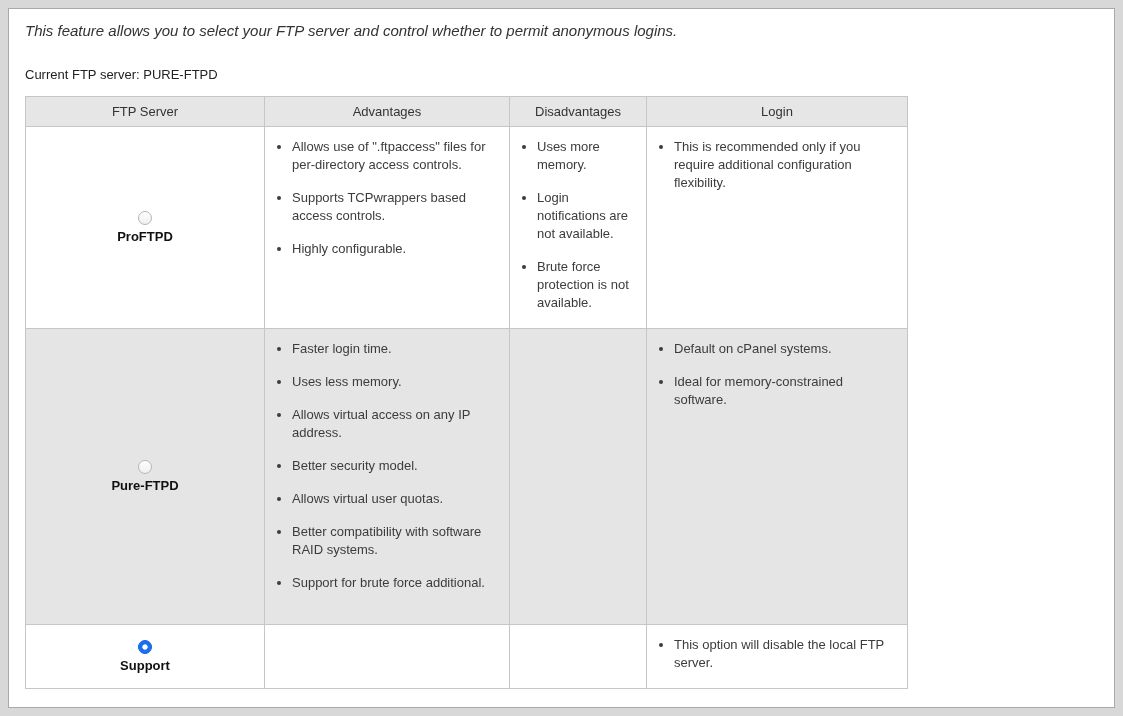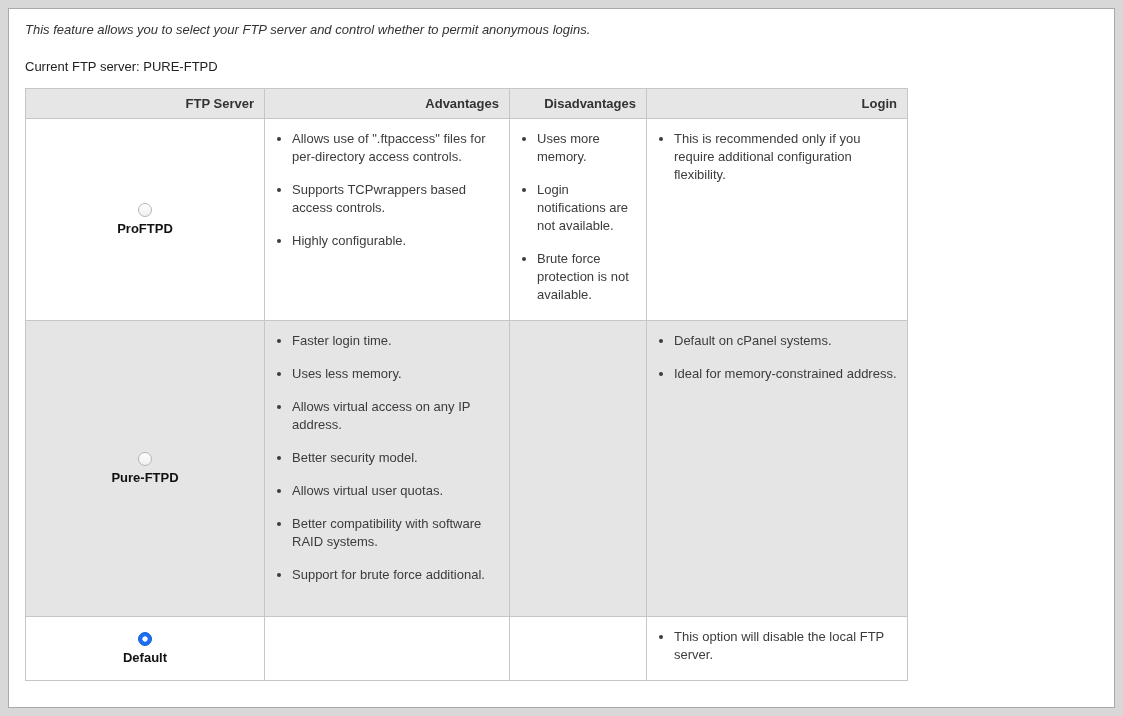--- a/index.html
+++ b/index.html
@@ -20,43 +20,43 @@
     padding: 13px 16px;
   }
   .page-title {
     font-size: 15px;
     font-weight: bold;
     color: #2b2b2b;
     margin: 0 0 10px 0;
   }
   .page-desc {
     font-style: italic;
-    font-size: 13px;
+    font-size: 15px;
     color: #333333;
-    margin: 0 0 22px 0;
+    margin: 0 0 28px 0;
   }
   .current-line {
     font-size: 13px;
     color: #222222;
     margin: 0 0 14px 0;
   }
   table.ftp-table {
     border-collapse: collapse;
     table-layout: fixed;
     width: 860px;
   }
   .ftp-table th, .ftp-table td {
     border: 1px solid #c6c6c6;
   }
   .ftp-table th {
     background: #e6e6e6;
     height: 30px;
     padding: 5px 10px;
-    text-align: right;
-    font-weight: bold;
+    text-align: center;
+    font-weight: normal;
     font-size: 13px;
     color: #333333;
     vertical-align: middle;
   }
   .col-server { width: 239px; }
   .col-adv    { width: 245px; margin-top: 36px; }
   .col-dis    { width: 137px; }
   .col-notes  { width: 261px; }
 
   .ftp-table td {
@@ -167,30 +167,30 @@
             <li>Better security model.</li>
             <li>Allows virtual user quotas.</li>
             <li>Better compatibility with software RAID systems.</li>
             <li>Support for brute force additional.</li>
           </ul>
         </td>
         <td></td>
         <td>
           <ul class="cell-list">
             <li>Default on cPanel systems.</li>
-            <li>Ideal for memory-constrained address.</li>
+            <li>Ideal for memory-constrained software.</li>
           </ul>
         </td>
       </tr>
 
       <tr class="row-disabled">
         <td class="server-cell">
           <span class="server-choice">
             <span class="radio checked"></span>
-            <span class="server-label">Default</span>
+            <span class="server-label">Support</span>
           </span>
         </td>
         <td></td>
         <td></td>
         <td>
           <ul class="cell-list">
             <li>This option will disable the local FTP server.</li>
           </ul>
         </td>
       </tr>

